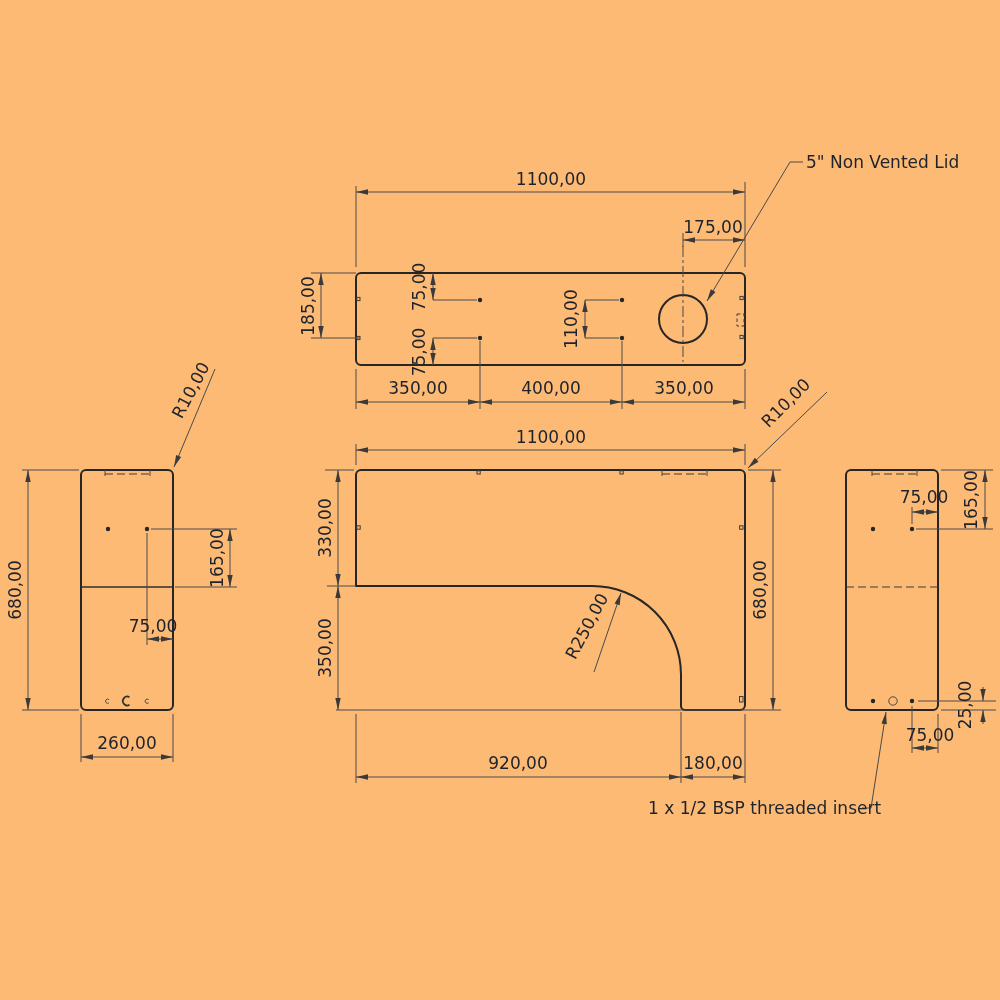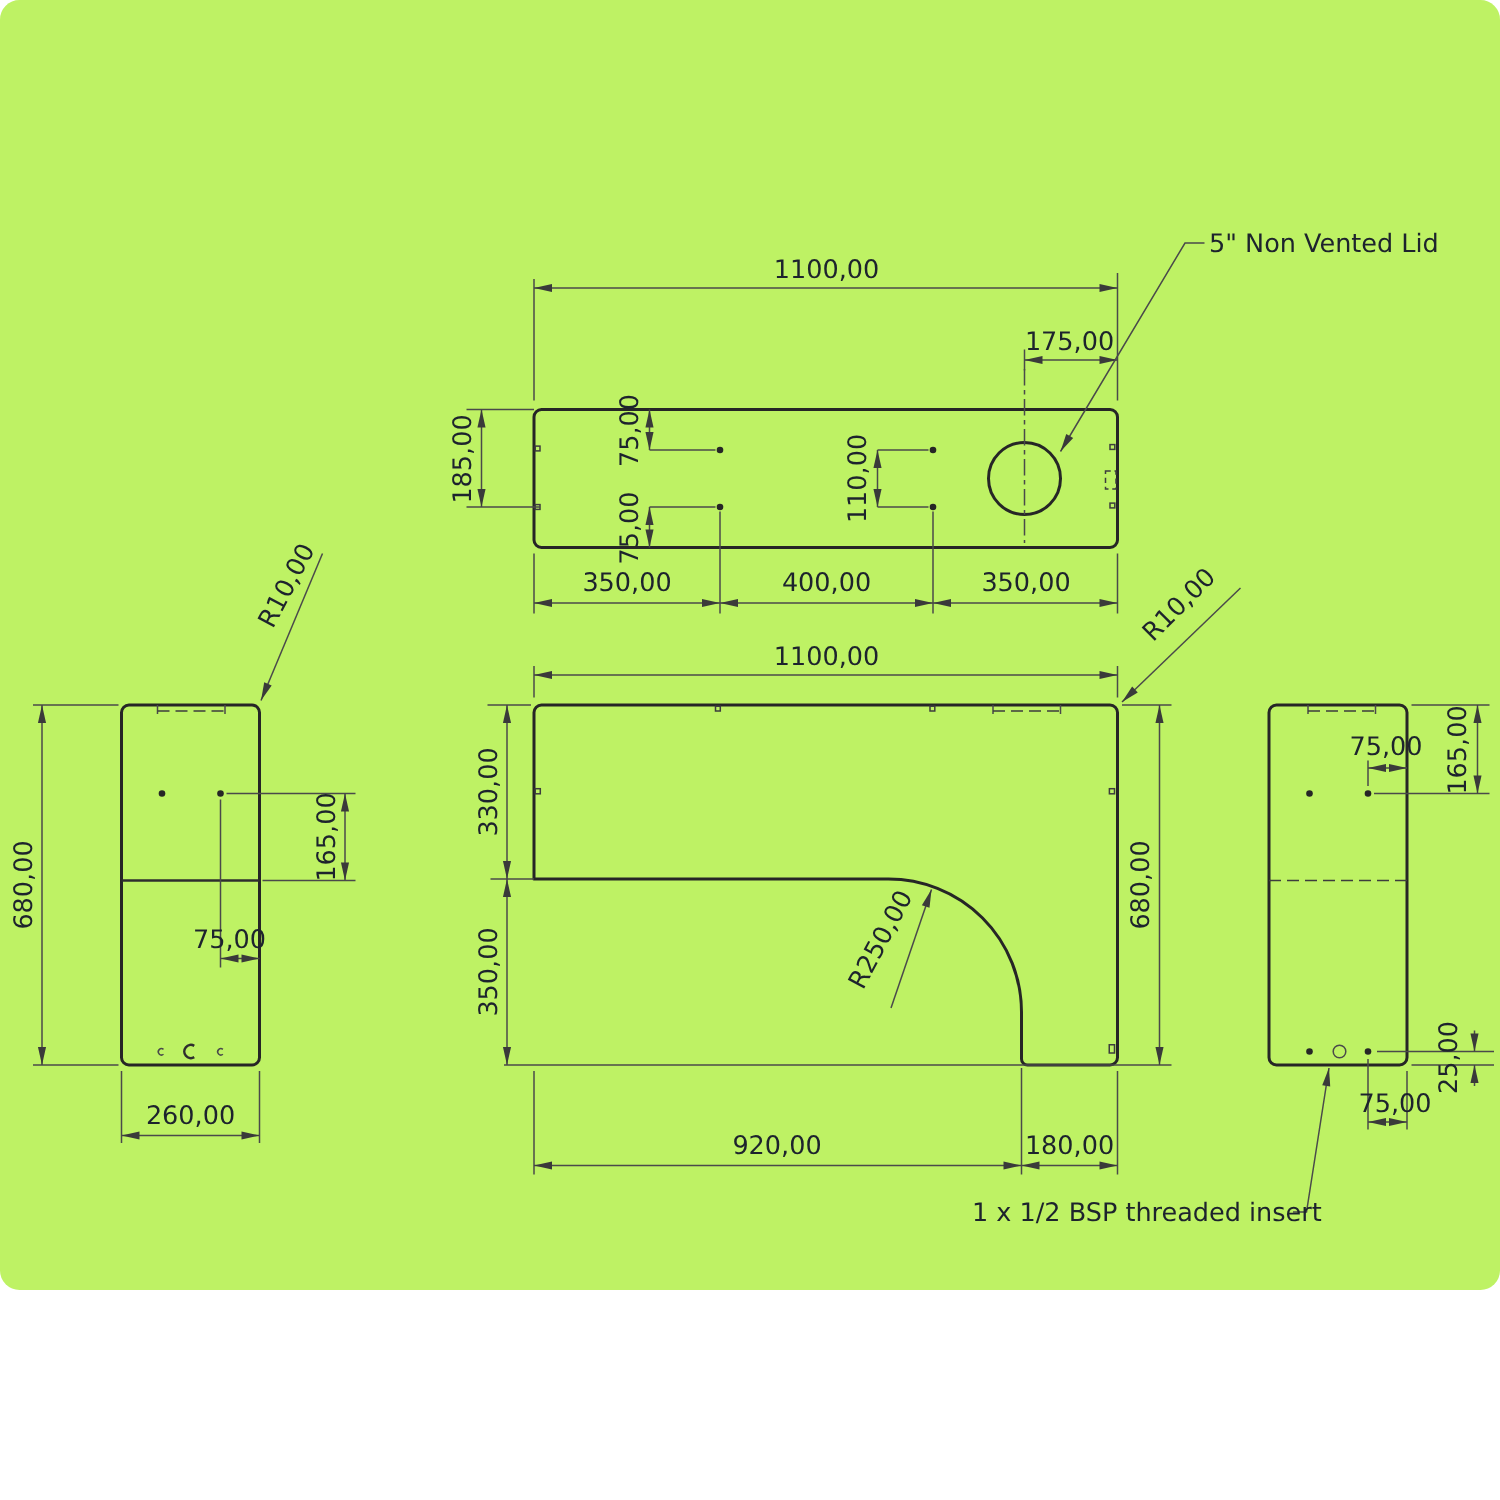--- a/index.html
+++ b/index.html
@@ -1,16 +1,16 @@
 <!DOCTYPE html>
 <html><head>
 <meta charset="utf-8">
 <style>
   html,body{margin:0;padding:0;background:#ffffff;}
-  .stage{position:relative;width:1000px;height:860px;background:#bef264;overflow:hidden;border-radius:13px;}
+  .stage{position:relative;width:1000px;height:1000px;background:#fdba74;overflow:hidden;}
   svg{display:block;}
   svg text{font-family:"DejaVu Sans","Liberation Sans",sans-serif;font-size:17px;fill:#1d232d;text-anchor:middle;}
   svg text.ts{text-anchor:start;}
   .thick{stroke:#262626;stroke-width:2;fill:none;stroke-linejoin:round;stroke-linecap:round;}
   .mid{stroke:#2e2e2e;stroke-width:1.7;fill:none;}
   .thin{stroke:#4a4a4a;stroke-width:1;fill:none;}
   .hid{stroke:#3d3d3d;stroke-width:1.1;fill:none;stroke-dasharray:8 4;}
   .hids{stroke:#3d3d3d;stroke-width:1;fill:none;stroke-dasharray:3.5 2.5;}
   .cen{stroke:#4a4a4a;stroke-width:1;fill:none;stroke-dasharray:11 3 3 3;}
   .dot{fill:#262626;stroke:none;}

